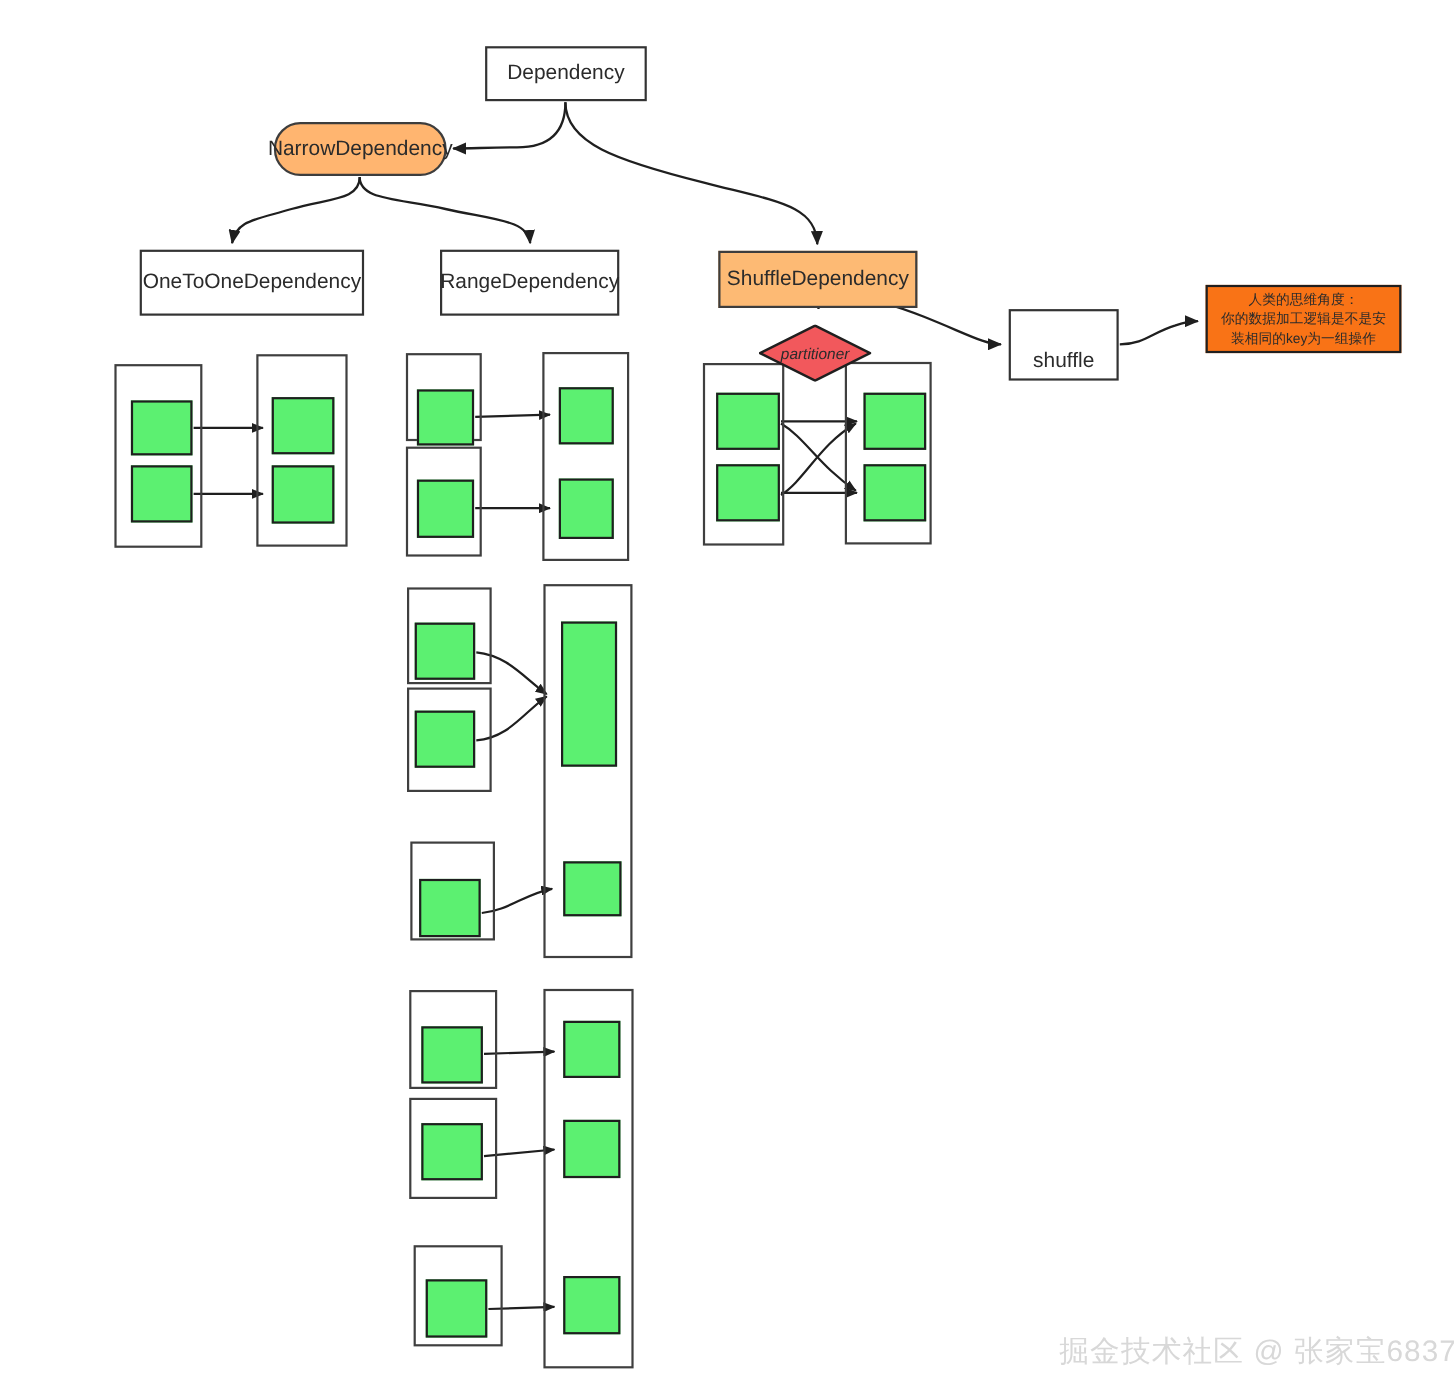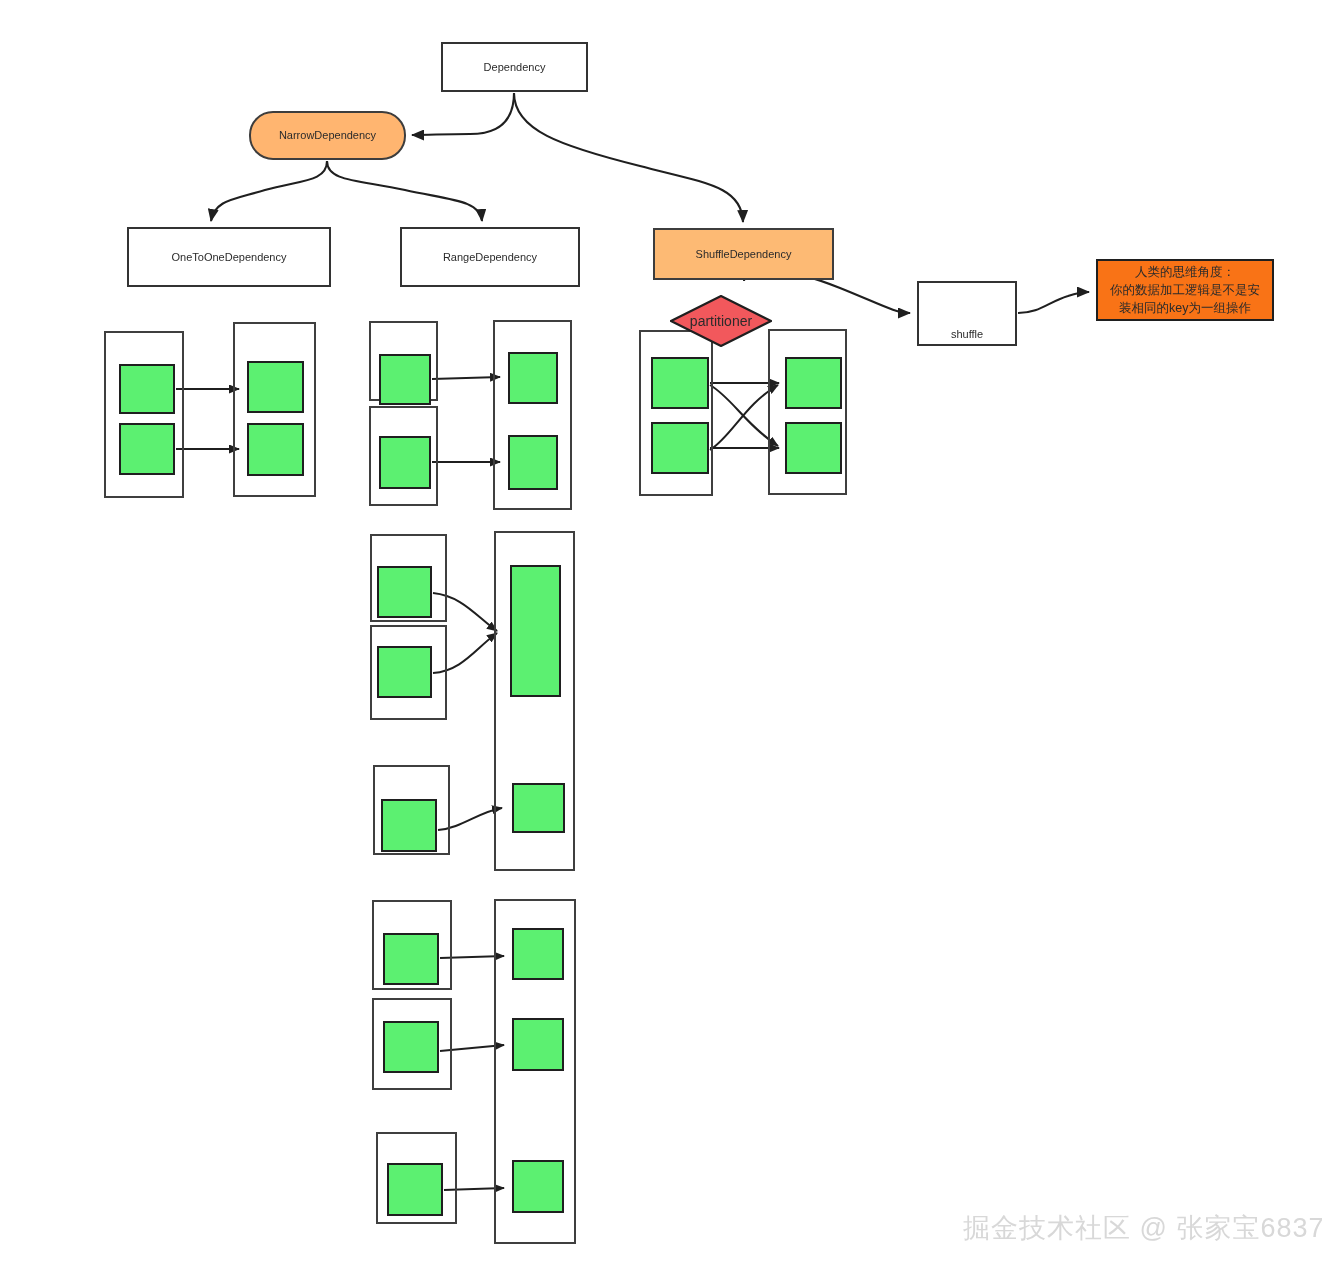--- a/index.html
+++ b/index.html
@@ -24,21 +24,21 @@
 
   
   .node {
     position: absolute;
     border: 2px solid #333333;
     background: #ffffff;
     display: flex;
     align-items: center;
     justify-content: center;
     text-align: center;
-    font-size: 11px;
+    font-size: 19px;
     color: #2b2b2b;
     line-height: 1.35;
     padding: 2px 6px;
     z-index: 5;
   }
   .node.orange { background: #ffb570; border-color: #3d3d3d; }
   .node.green  { background: #fdba74; border-color: #3d3d3d; }
   .node.mint   {
     background: #f97316;
     border-color: #1f1f1f;
@@ -159,39 +159,39 @@
   </div>
 
   <div class="node orange" style="left:249px; top:111px; width:157px; height:49px;border-radius:24px;">
     <span>NarrowDependency</span>
   </div>
 
   <div class="node" style="left:127px; top:227px; width:204px; height:60px;">
     <span>OneToOneDependency</span>
   </div>
 
-  <div class="node" style="left:400px; top:227px; width:180px; height:60px;">
+  <div class="node" style="left:400px; top:227px; width:163px; height:60px;">
     <span>RangeDependency</span>
   </div>
 
   <div class="node green" style="left:653px; top:228px; width:181px; height:52px;">
     <span>ShuffleDependency</span>
   </div>
 
   <div class="node" style="left:917px; top:281px; width:100px; height:65px;align-items:flex-end;">
     <span>shuffle</span>
   </div>
 
   <div class="node mint" style="left:1096px; top:259px; width:178px; height:62px; white-space:pre-line;">
     <span>人类的思维角度：
 你的数据加工逻辑是不是安
 装相同的key为一组操作</span>
   </div>
 
-  <div class="diamond-wrap" style="left:670px; top:295px; width:102px; height:52px;">
+  <div class="diamond-wrap" style="left:690px; top:295px; width:102px; height:52px;font-style:italic;">
     <svg class="diamond-shape" viewBox="0 0 102 52" preserveAspectRatio="none" xmlns="http://www.w3.org/2000/svg">
       <polygon points="51,1 101,26 51,51 1,26" fill="#f2585c" stroke="#1f1f1f" stroke-width="2.2"></polygon>
     </svg>
     <span class="diamond-label">partitioner</span>
   </div>
 
   <div>
     <div class="container" style="left:104px; top:331px; width:80px;  height:167px;"></div>
     <div class="container" style="left:233px; top:322px; width:83px;  height:175px;"></div>
     <div class="block" style="left:119px; top:364px; width:56px; height:50px;"></div>

